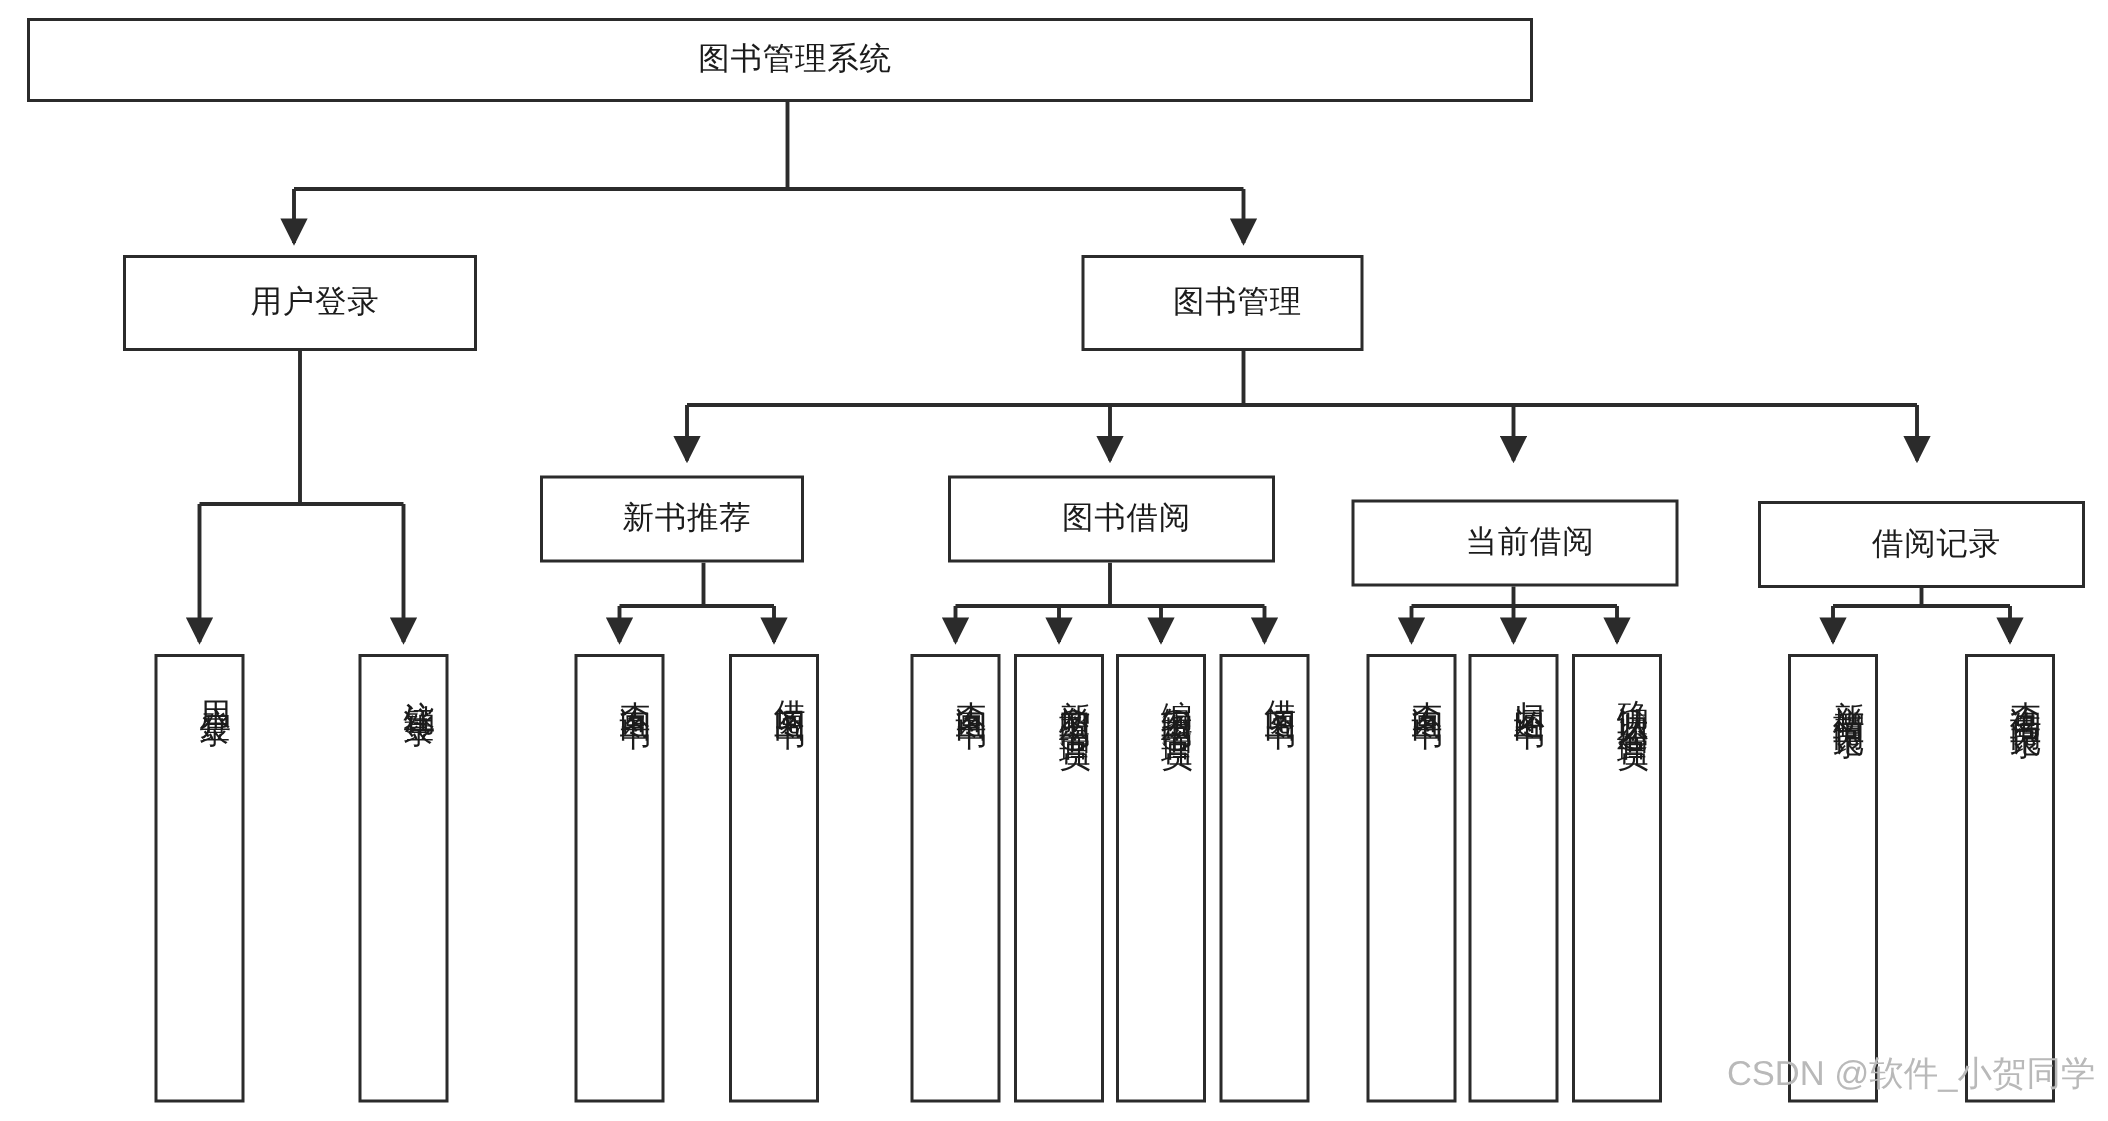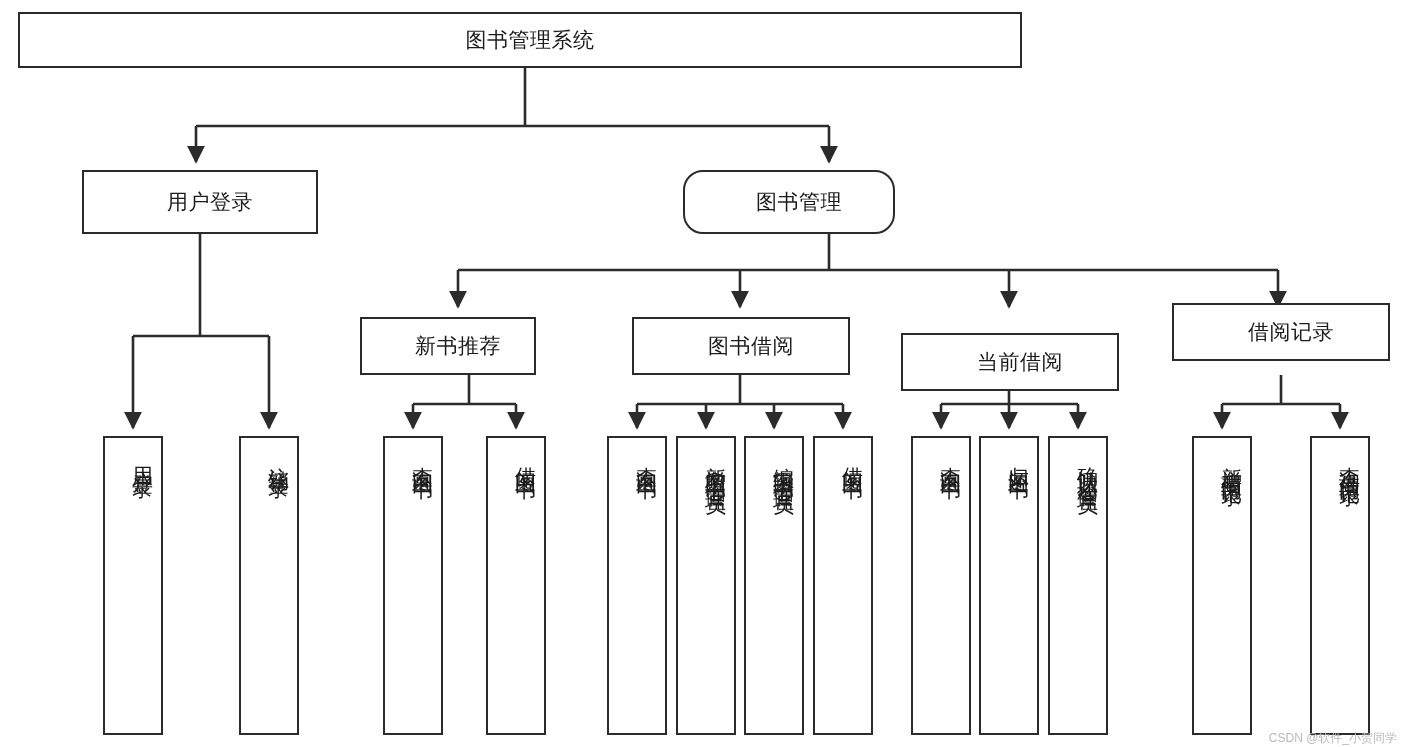--- a/index.html
+++ b/index.html
@@ -52,22 +52,22 @@
     writing-mode: vertical-rl;
     text-orientation: upright;
     font-size: 21px;
     line-height: 1.0;
     letter-spacing: 4px;
     white-space: nowrap;
   }
   .watermark {
     position: absolute;
     right: 8px;
-    bottom: 0;
-    font-size: 12px;
+    bottom: 16px;
+    font-size: 23px;
     color: #b9b9b9;
     z-index: 5;
     white-space: nowrap;
     font-family: "Liberation Sans", "DejaVu Sans", sans-serif;
     margin-left: 24px;
   }
 </style>
 </head>
 <body>
 
@@ -124,34 +124,34 @@
     </g>
   </svg>
 
   <div class="node horiz" style="left:18px; top:12px; width:1004px; height:56px;">
     <span class="label">图书管理系统</span>
   </div>
 
   <div class="node horiz" style="left:82px; top:170px; width:236px; height:64px;">
     <span class="label">用户登录</span>
   </div>
-  <div class="node horiz" style="left:683px; top:170px; width:212px; height:64px;border-radius:20px;">
+  <div class="node horiz" style="left:721px; top:170px; width:188px; height:64px;">
     <span class="label">图书管理</span>
   </div>
 
   <div class="node horiz" style="left:360px; top:317px; width:176px; height:58px;">
     <span class="label">新书推荐</span>
   </div>
   <div class="node horiz" style="left:632px; top:317px; width:218px; height:58px;">
     <span class="label">图书借阅</span>
   </div>
   <div class="node horiz" style="left:901px; top:317px; width:218px; height:58px;margin-top:16px;">
     <span class="label">当前借阅</span>
   </div>
-  <div class="node horiz" style="left:1172px; top:303px; width:218px; height:58px;">
+  <div class="node horiz" style="left:1172px; top:334px; width:218px; height:58px;">
     <span class="label">借阅记录</span>
   </div>
 
   <div class="node vert" style="left:103px; top:436px; width:60px; height:299px;">
     <span class="label">用户登录</span>
   </div>
   <div class="node vert" style="left:239px; top:436px; width:60px; height:299px;">
     <span class="label">注销登录</span>
   </div>
 

